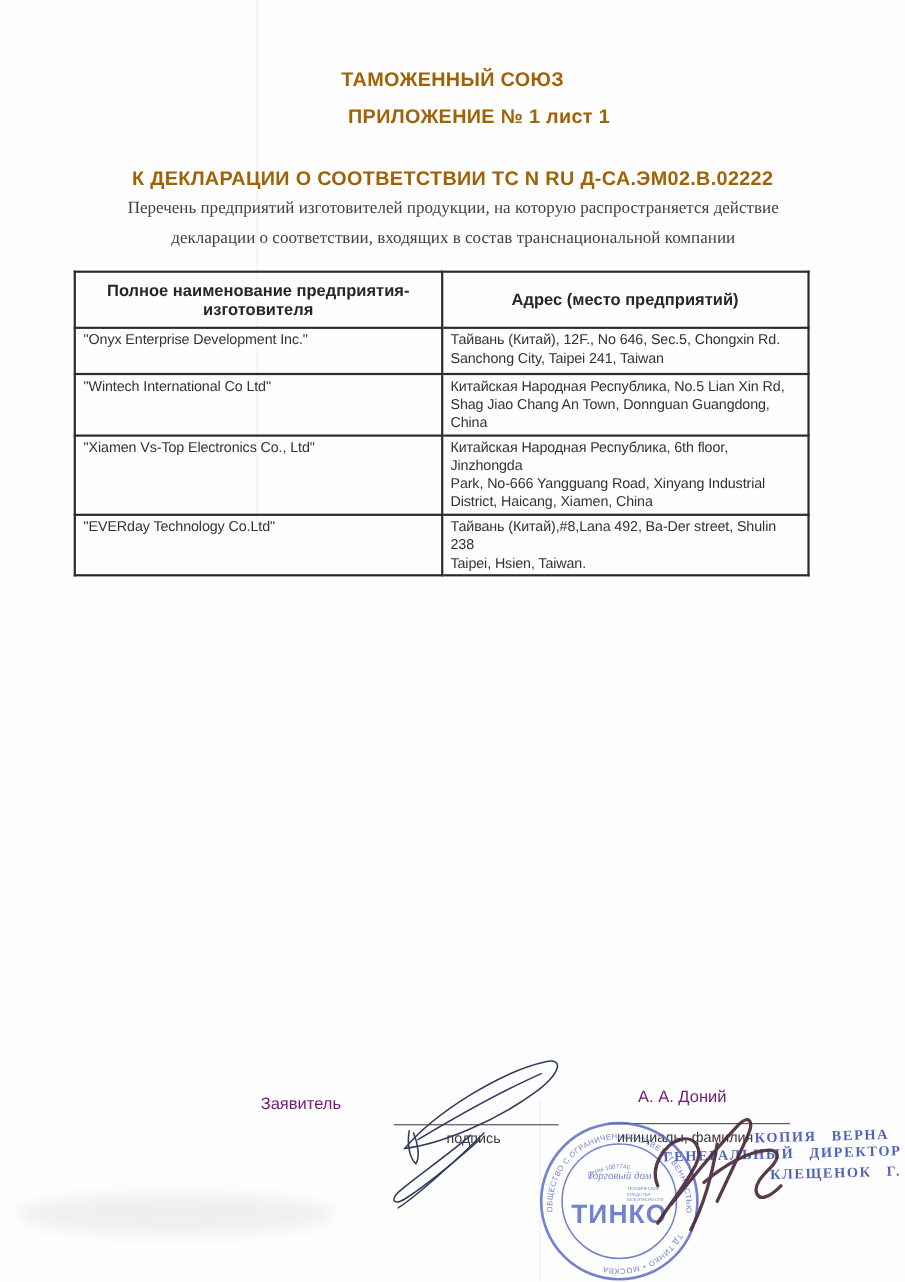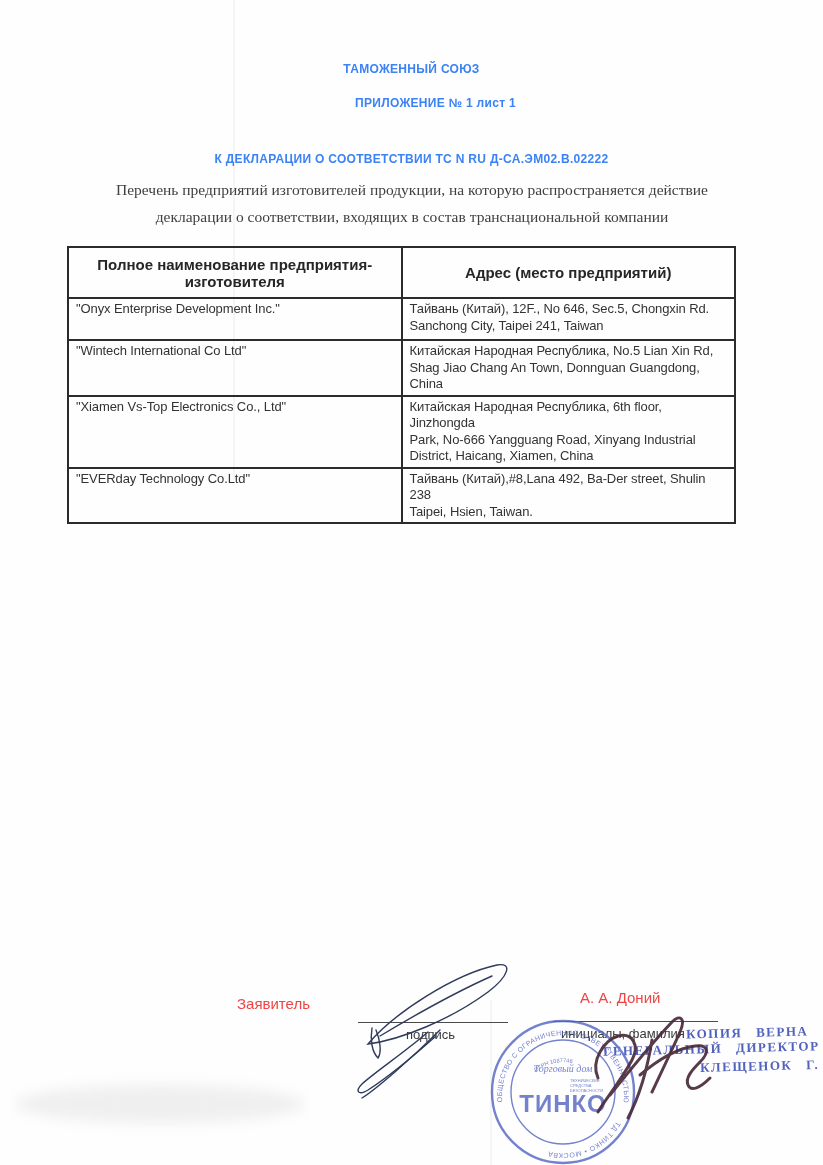--- a/index.html
+++ b/index.html
@@ -12,21 +12,21 @@
   .abs{position:absolute;}
   
   .streak{position:absolute;width:2px;background:rgba(0,0,0,0.035);}
   .smudge{
     position:absolute;left:15px;top:1085px;width:290px;height:38px;
     background:rgba(140,140,140,0.13);border-radius:50%;filter:blur(7px);
   }
   
   .title{
     left:0;width:823px;text-align:center;
-    font-weight:bold;font-size:12px;letter-spacing:0.3px;color:#3b82f6;
+    font-weight:bold;font-size:18px;letter-spacing:0.3px;color:#a16207;
   }
   .intro{
     left:47px;width:730px;text-align:center;
     font-size:15.5px;line-height:27px;color:#404040;
     white-space:pre-line;
     font-family:Liberation Serif, serif;
   }
   
   table.manuf{
     position:absolute;left:67px;top:246px;width:669px;
@@ -46,21 +46,21 @@
     font-size:13px;line-height:16.5px;letter-spacing:-0.1px;
     padding:2px 6px 2px 7px;color:#333;
   }
   td.c-name{width:333px;}
   td.c-addr{width:336px;margin-left:10px;}
   tr.r1 td{height:36px;}
   tr.r2 td{height:45px;}
   tr.r3 td{height:45px;}
   tr.r4 td{height:35px;}
   
-  .label15{font-size:15px;color:#ef4444;}
+  .label15{font-size:15px;color:#701a75;}
   .caption{font-size:13px;color:#3a3a3a;text-align:center;}
   .sigline{position:absolute;height:0;border-top:1.5px solid #4a4a4a;}
   
   .copyline{
     position:absolute;
     font-family:"Liberation Serif", serif;
     font-weight:bold;font-size:13px;letter-spacing:1.5px;word-spacing:9px;
     color:#4355b8;opacity:0.92;white-space:nowrap;
     transform:rotate(-1.5deg);
   }

